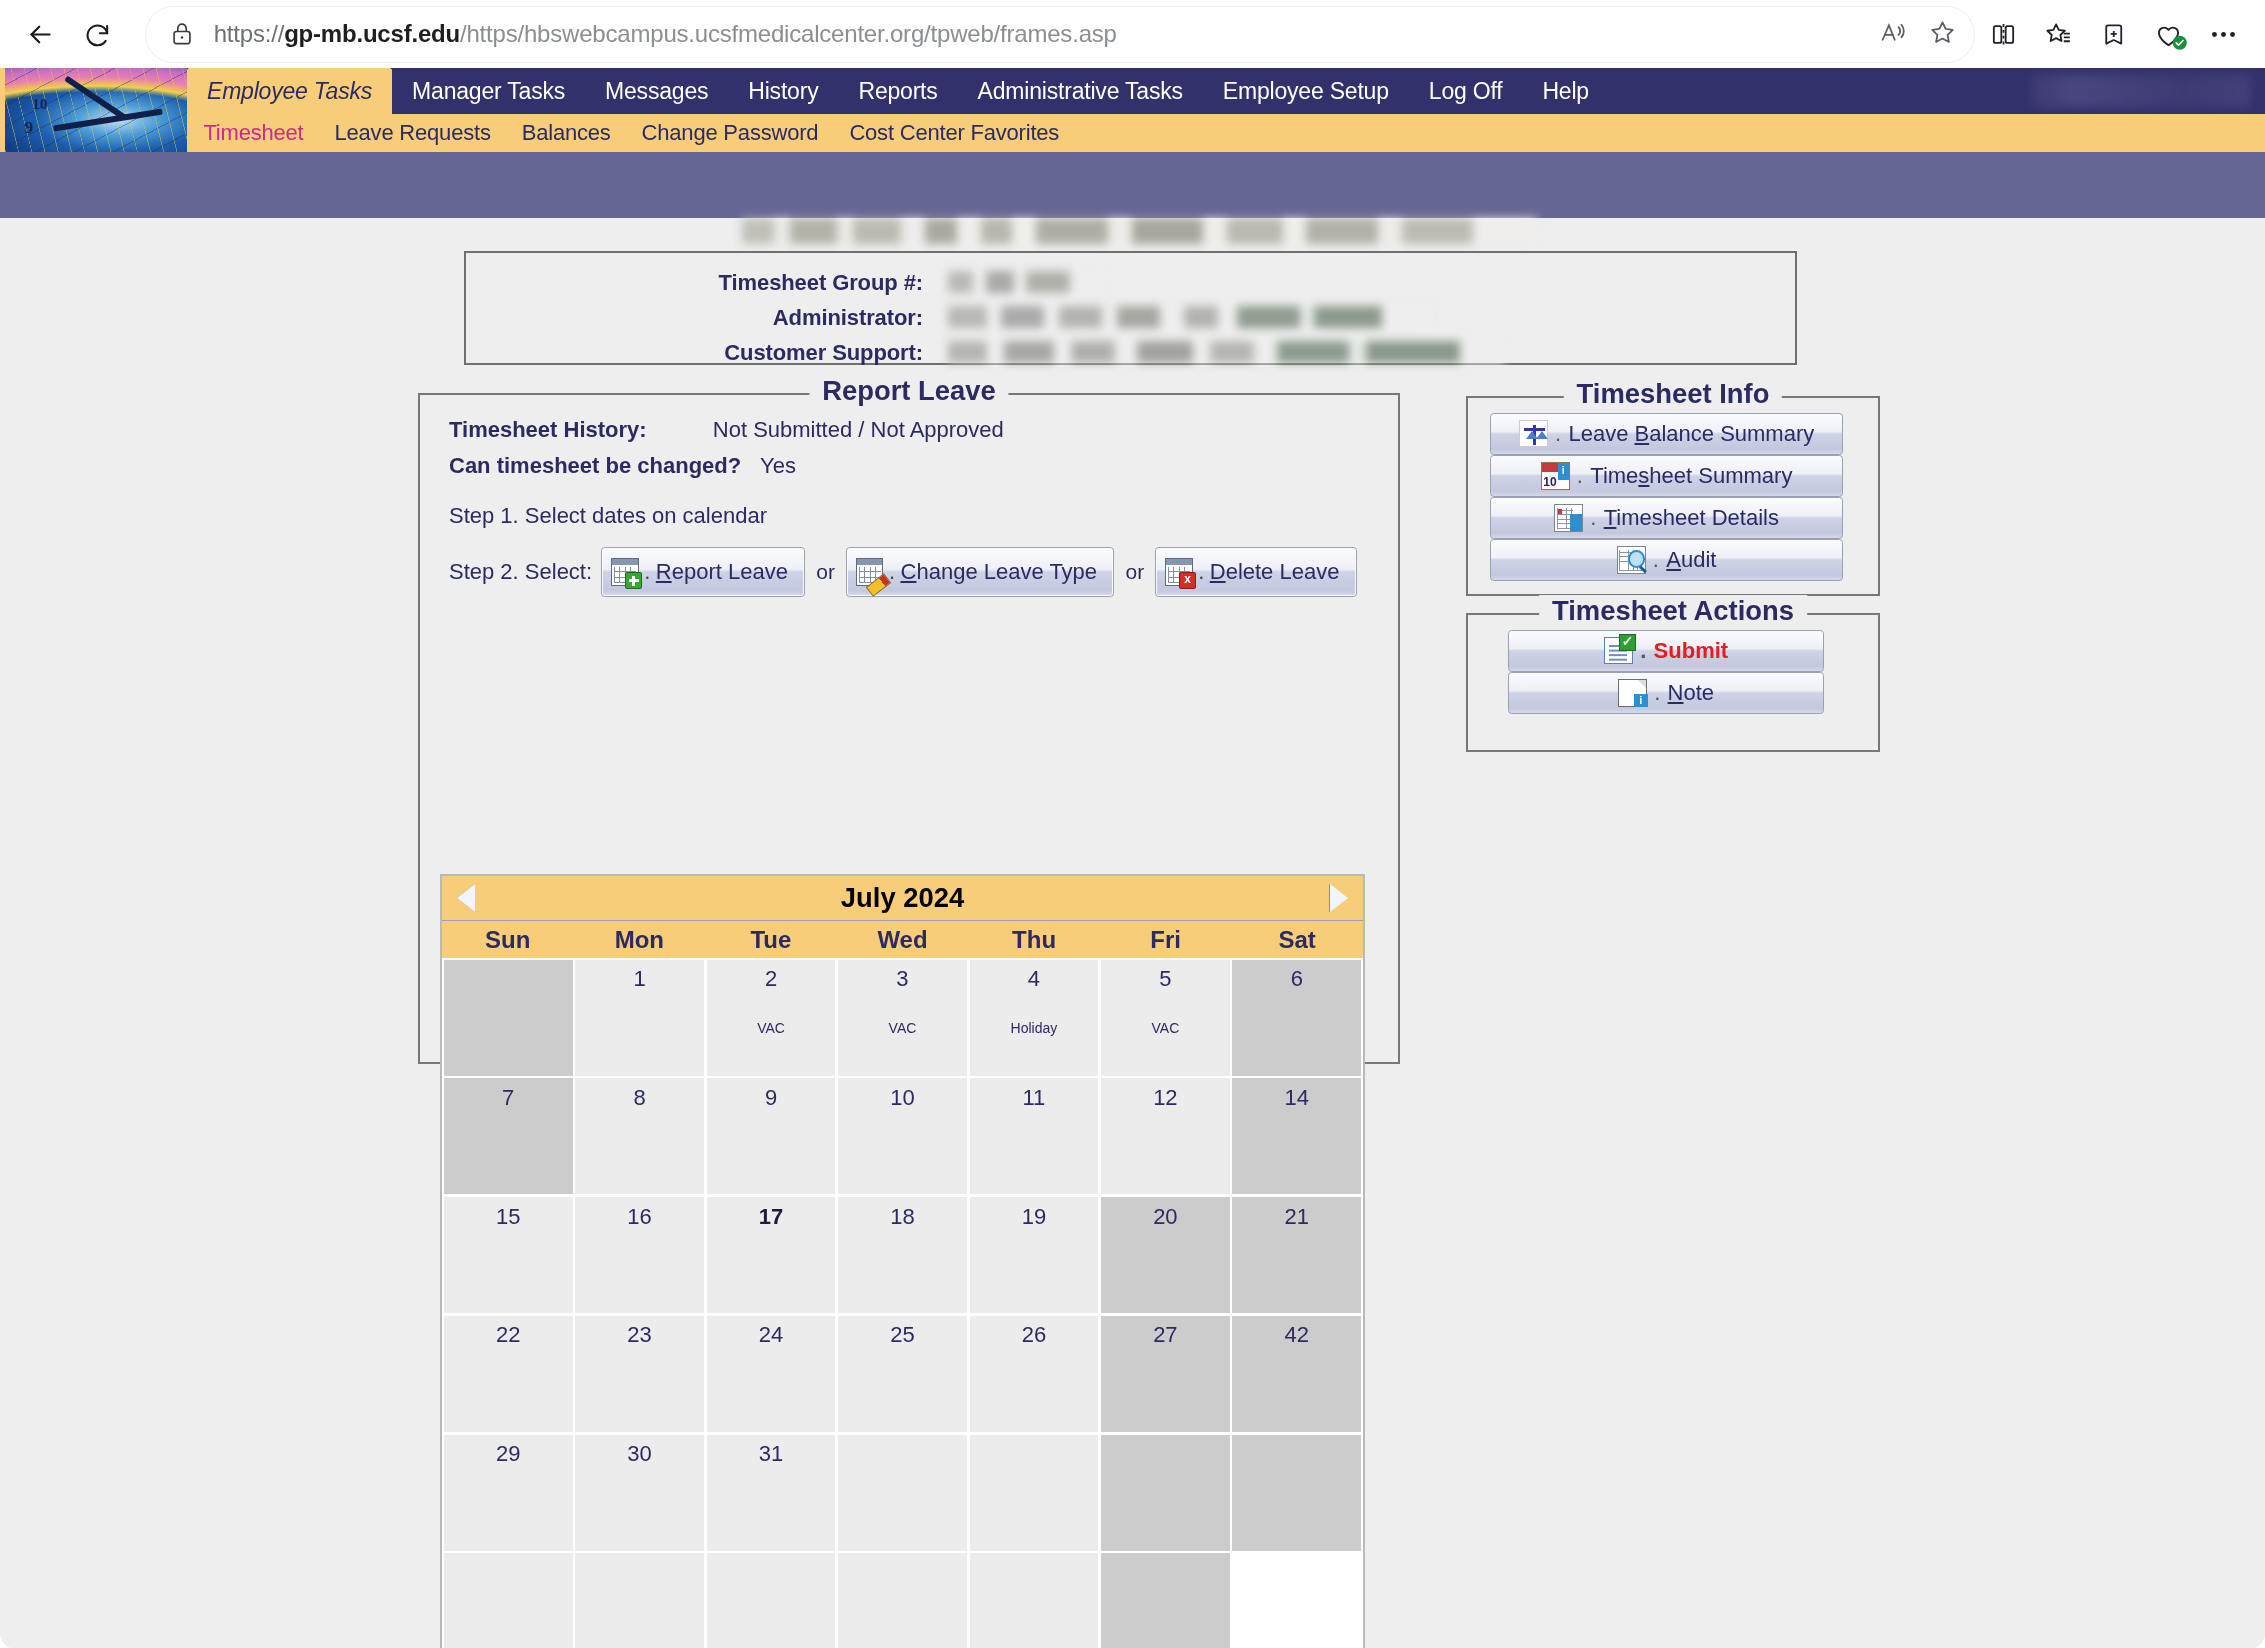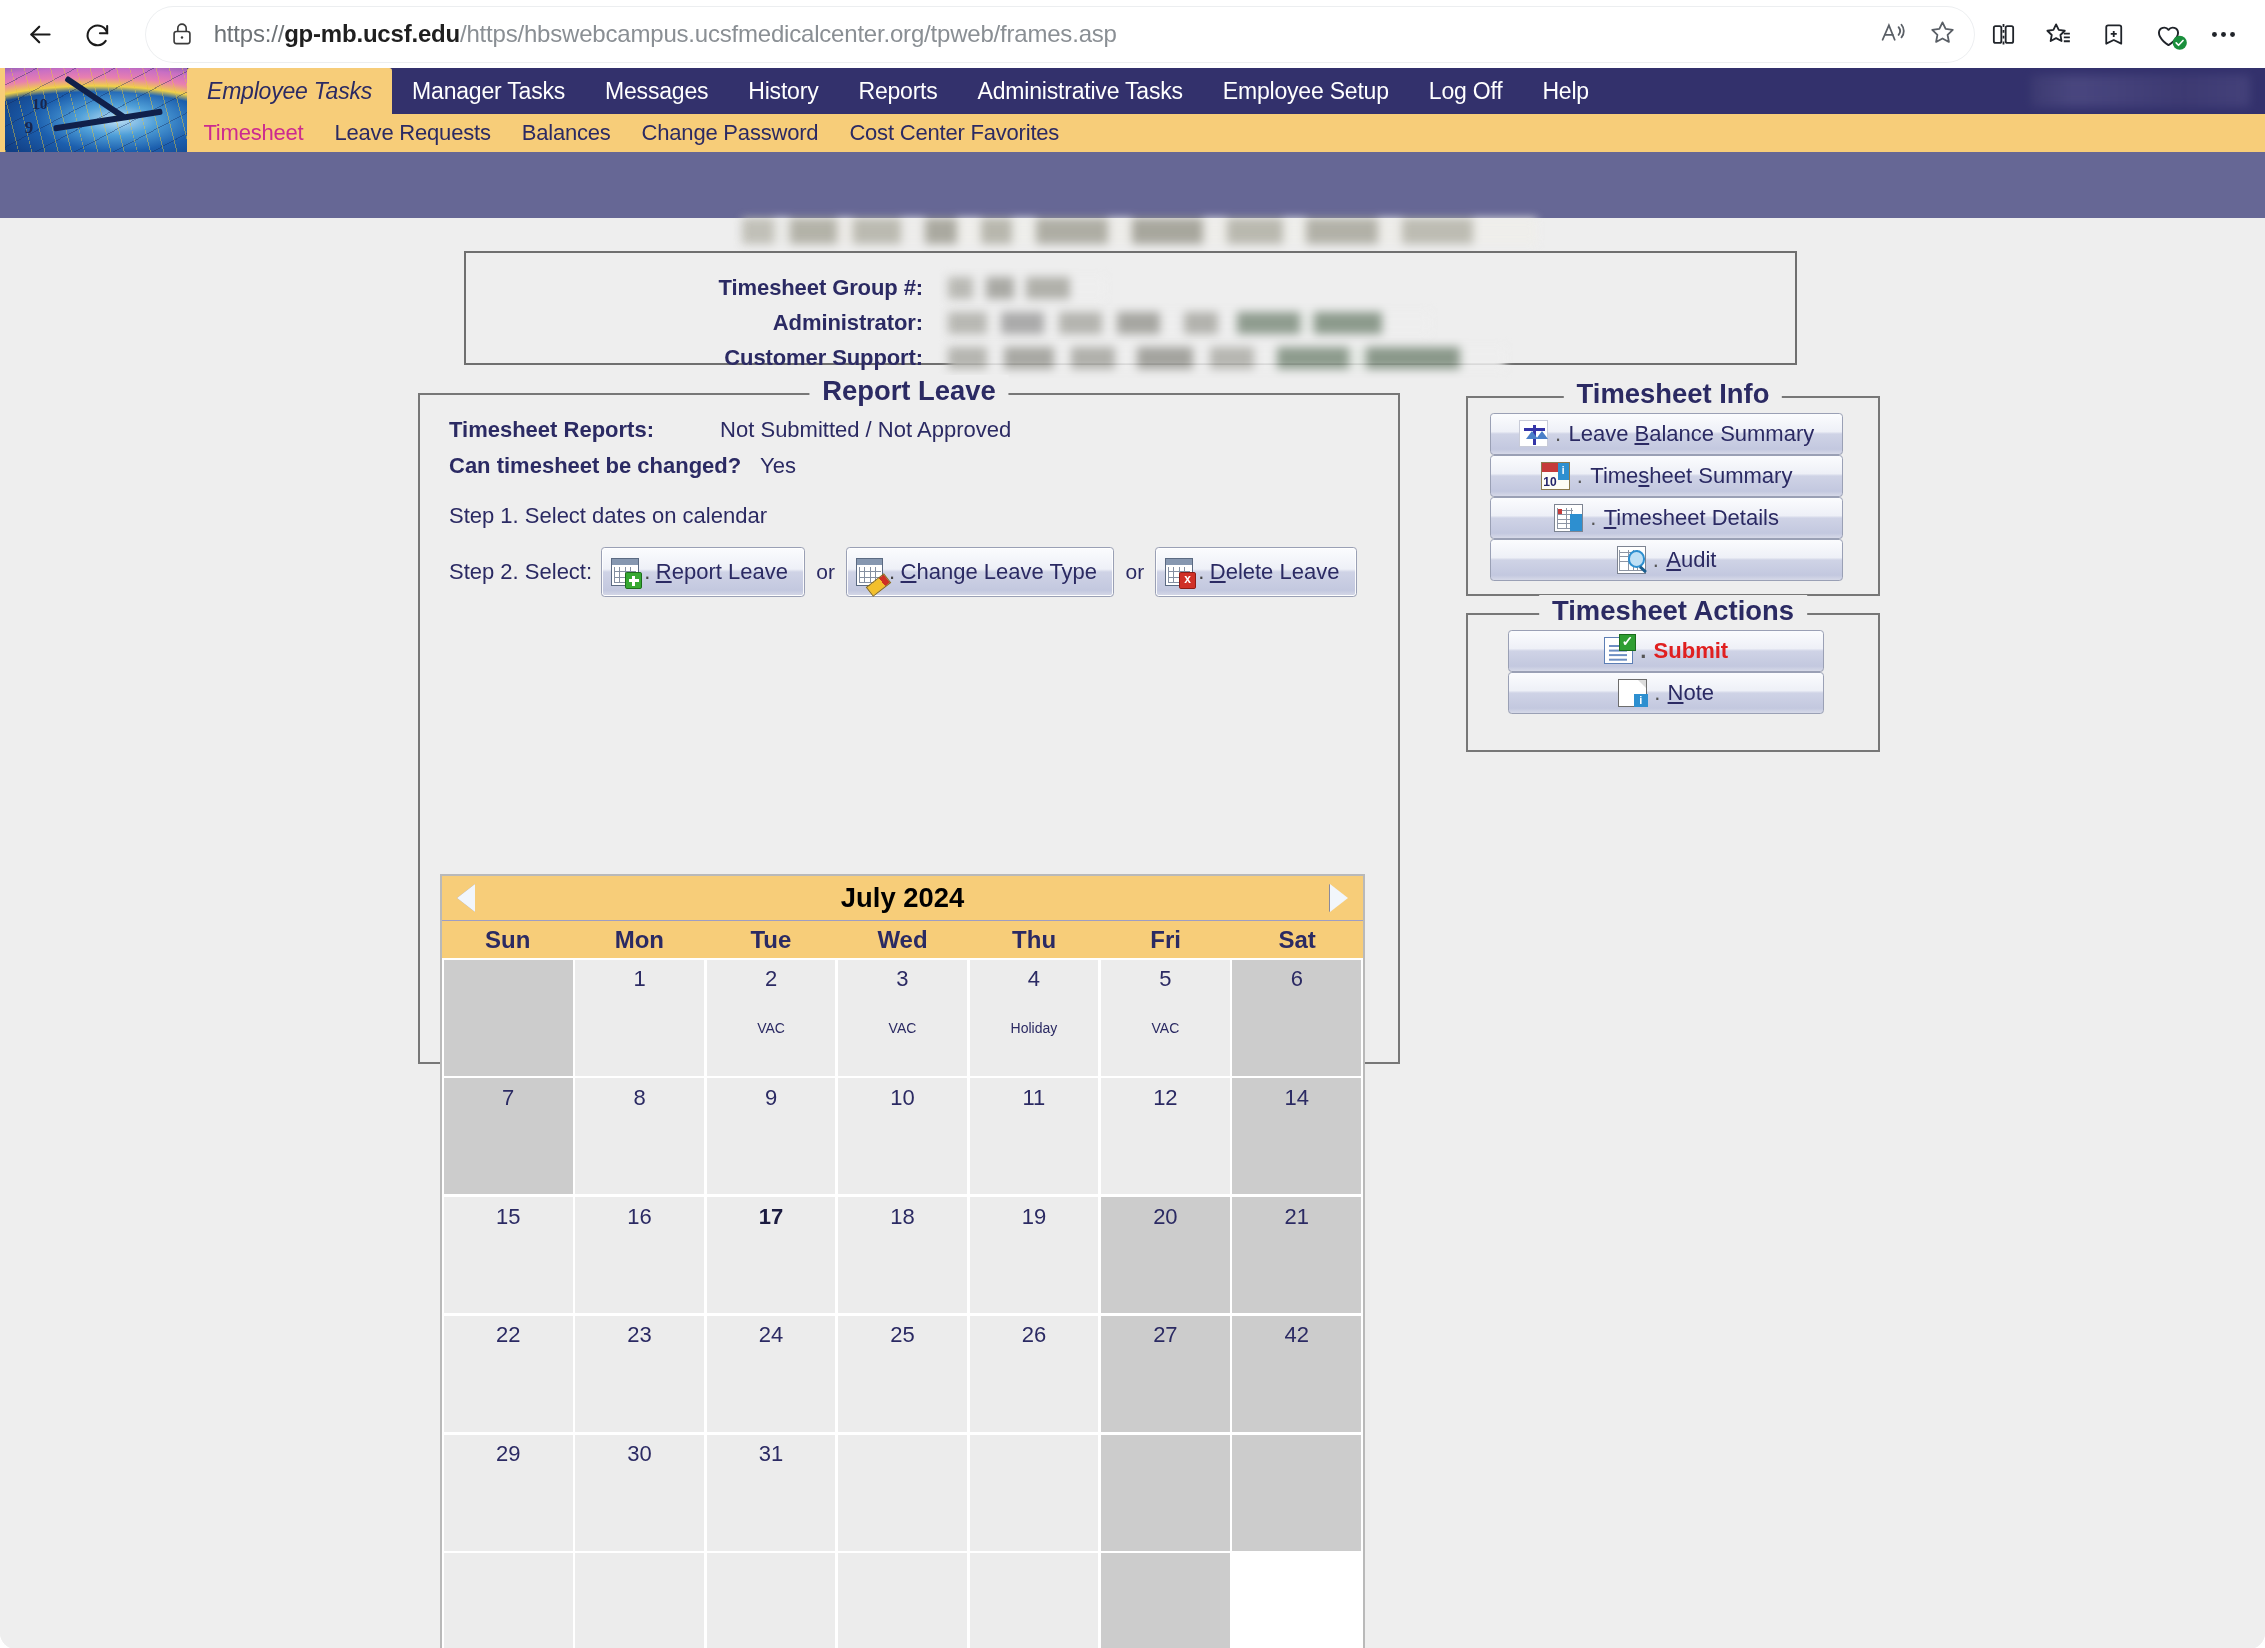--- a/index.html
+++ b/index.html
@@ -162,21 +162,21 @@
 
   .info-box {
     position: absolute; left: 464px; top: 33px;
     width: 1329px; height: 110px;
     background: #eeeeee;
     border: 2.7px solid #6f6f6f;
   }
   .info-rows {
     position: absolute; left: 0; top: 12.8px; width: 100%;
   }
-  .info-row { height: 35px; display: flex; align-items: flex-end; gap: 14px; }
+  .info-row { height: 35px; display: flex; align-items: center; gap: 14px; }
   .info-label {
     width: 457px; text-align: right;
     color: #2b2a63; font-size: 22px; font-weight: 700;
     letter-spacing: -0.1px;
   }
   .info-val { position: relative; margin-left: 11px; height: 24px; }
   .blur { filter: blur(4.6px); }
   .bv1 { width: 157px; height: 22px; background: linear-gradient(90deg,#b9b9b4 0 16%,#eee 16% 24%,#a9a9a4 24% 42%,#eee 42% 50%,#b0b0aa 50% 78%,#eee 78% 100%); }
   .bv2 { width: 482px; height: 22px; background: linear-gradient(90deg,#b8b8b3 0 8%,#eee 8% 11%,#aaa 11% 20%,#eee 20% 23%,#b4b4af 23% 32%,#eee 32% 35%,#a6a6a1 35% 44%,#eee 44% 49%,#b2b2ad 49% 56%,#eee 56% 60%,#8f9c8f 60% 73%,#e7eae7 73% 76%,#8c9a8c 76% 90%,#eee 90% 100%); }
   .bv3 { width: 557px; height: 22px; background: linear-gradient(90deg,#b5b5b0 0 7%,#eee 7% 10%,#a8a8a3 10% 19%,#eee 19% 22%,#b0b0ab 22% 30%,#eee 30% 34%,#a3a39e 34% 44%,#eee 44% 47%,#b6b6b1 47% 55%,#eee 55% 59%,#8d9b8d 59% 72%,#e6eae6 72% 75%,#8a988a 75% 92%,#eee 92% 100%); }
@@ -537,21 +537,21 @@
                 <div class="bv3 blur"></div>
               </div>
           </div>
         </div>
       </div>
 
       <div class="fieldset" id="report-leave">
         <div class="legend">Report Leave</div>
 
         <div class="rl-row rl-status">
-          <span class="rl-lbl">Timesheet Reports:</span>
+          <span class="rl-lbl">Timesheet History:</span>
           <span class="v">Not Submitted / Not Approved</span>
         </div>
 
         <div class="rl-row rl-change">
           <span class="rl-lbl">Can timesheet be changed?</span>
           <span class="v">Yes</span>
         </div>
 
         <div class="rl-row rl-step1">Step 1. Select dates on calendar</div>
 

